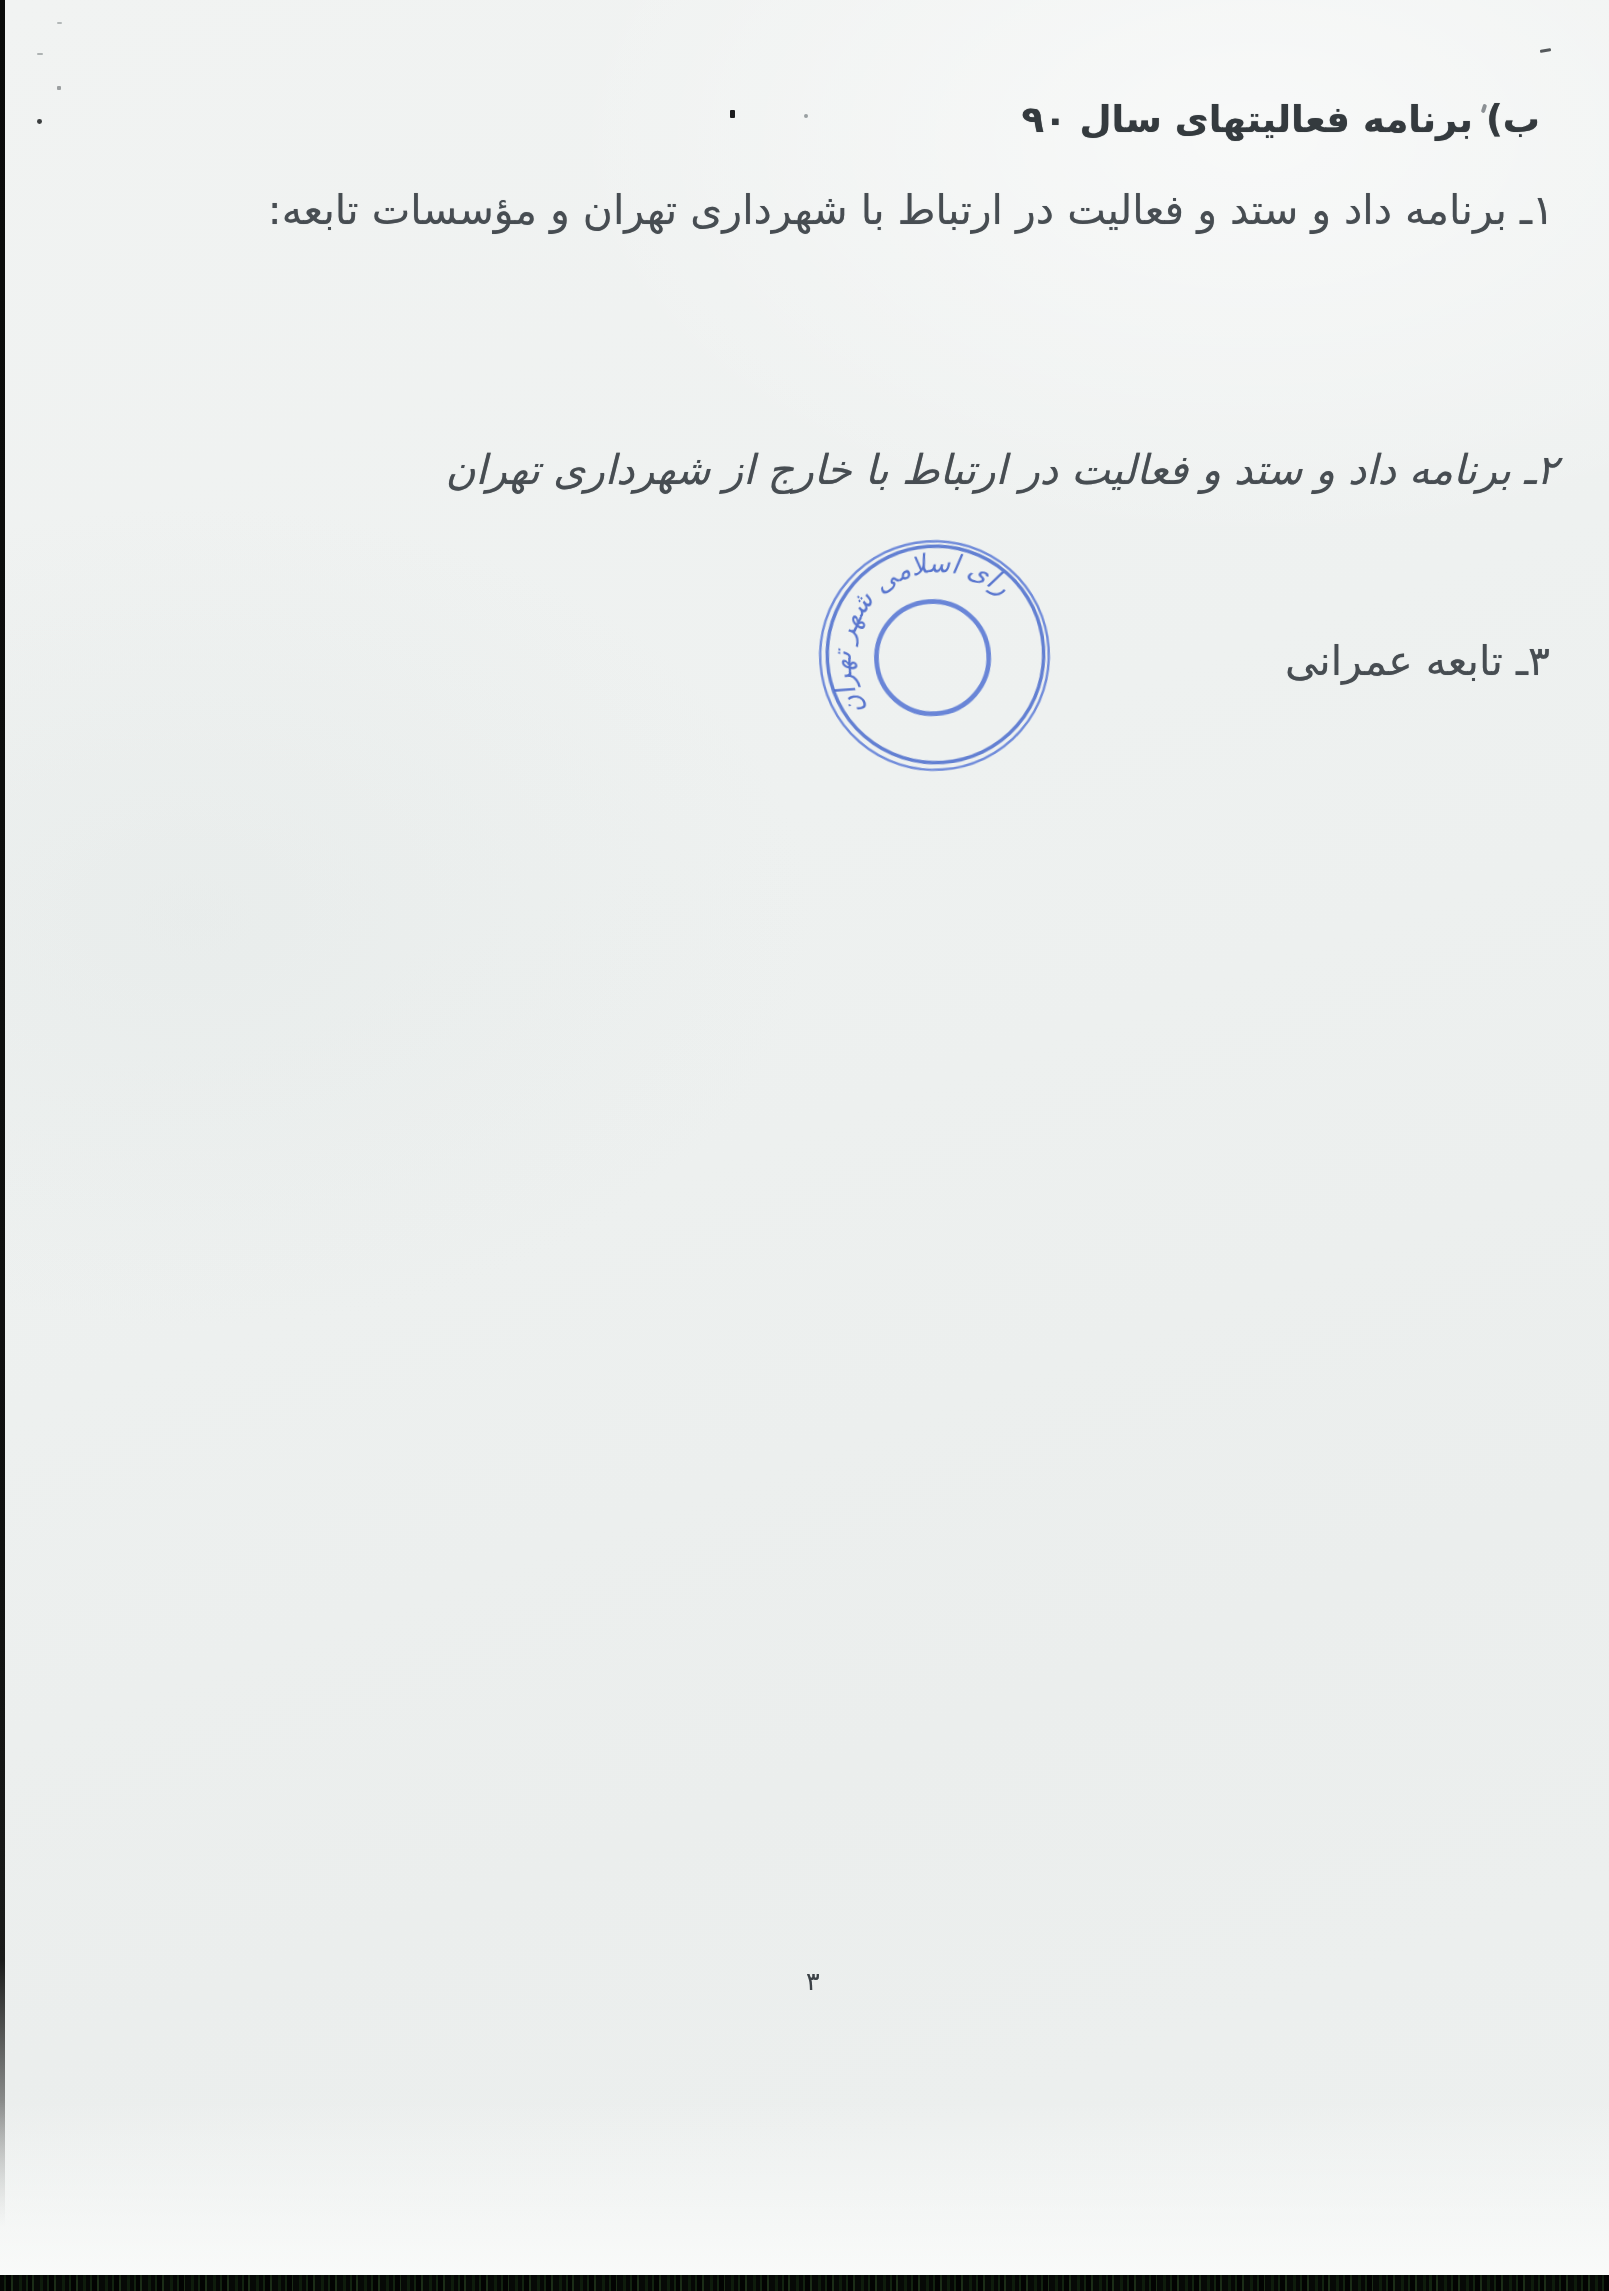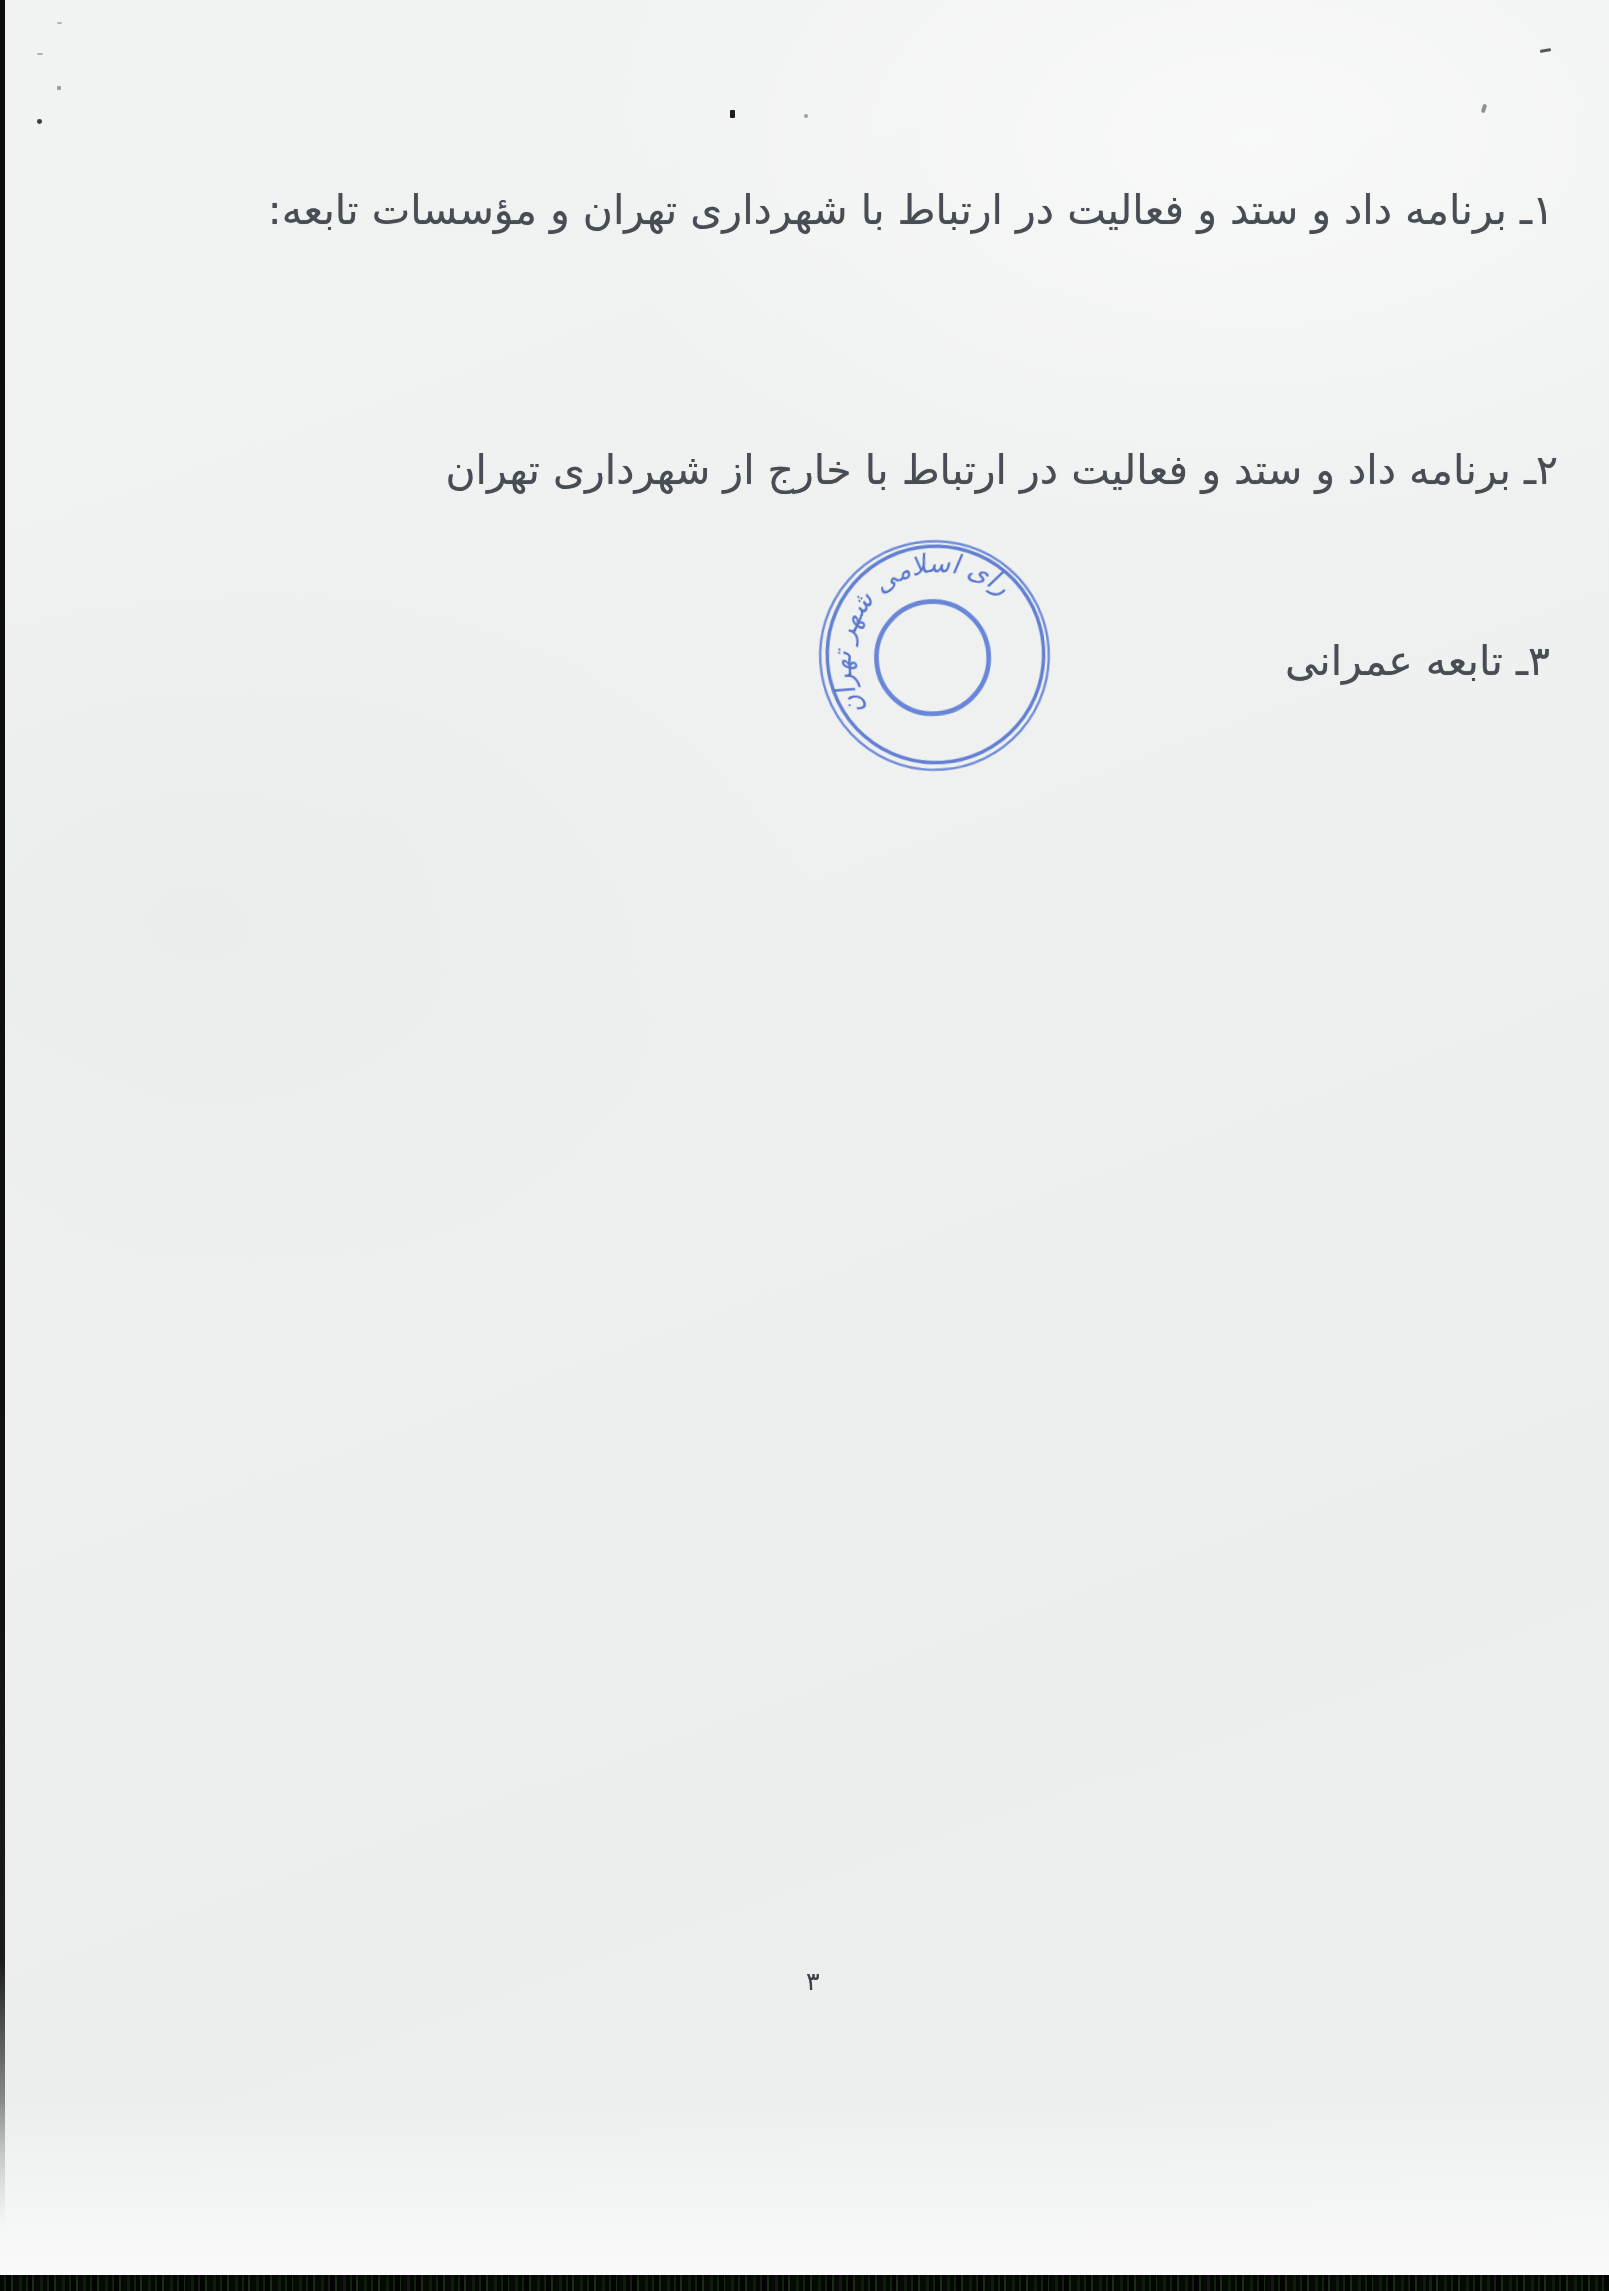--- a/index.html
+++ b/index.html
@@ -55,21 +55,21 @@
     text-shadow: 0 0 0.7px rgba(70,76,82,0.55);
   }
   .heading {
     top: 98px; right: 69px;
     font-weight: 700;
     font-size: 37px;
     color: #343a3e;
     text-shadow: 0 0 0.8px rgba(45,50,55,0.6);
   }
   .line-1 { top: 186px;  right: 55px; }
-  .line-2 { top: 446px;  right: 51px; }
+  .line-2 { top: 446px;  right: 51px; font-style: italic; }
   .line-3 { top: 637px;  right: 59px; }
   .page-number {
     position: absolute;
     left: 806px; top: 1966px;
     direction: rtl;
     font-size: 25.5px;
     color: #3c4247;
     text-shadow: 0 0 0.6px rgba(60,66,71,0.5);
   }
   
@@ -96,20 +96,21 @@
 </style>
 </head>
 <body>
 
 <div class="page">
 
   <div class="left-edge"></div>
   <div class="bottom-light-band"></div>
   <div class="bottom-edge"></div>
 
+  <div class="fa-text heading">ب) برنامه فعالیتهای سال ۹۰</div>
 
   <div class="fa-text line-1">۱ـ برنامه داد و ستد و فعالیت در ارتباط با شهرداری تهران و مؤسسات تابعه:</div>
 
   <div class="fa-text line-2">۲ـ برنامه داد و ستد و فعالیت در ارتباط با خارج از شهرداری تهران</div>
 
   <div class="fa-text line-3">۳ـ تابعه عمرانی</div>
 
   <svg class="stamp" viewBox="0 0 240 240">
     <defs>
       <filter id="ink-soft" x="-10%" y="-10%" width="120%" height="120%">

